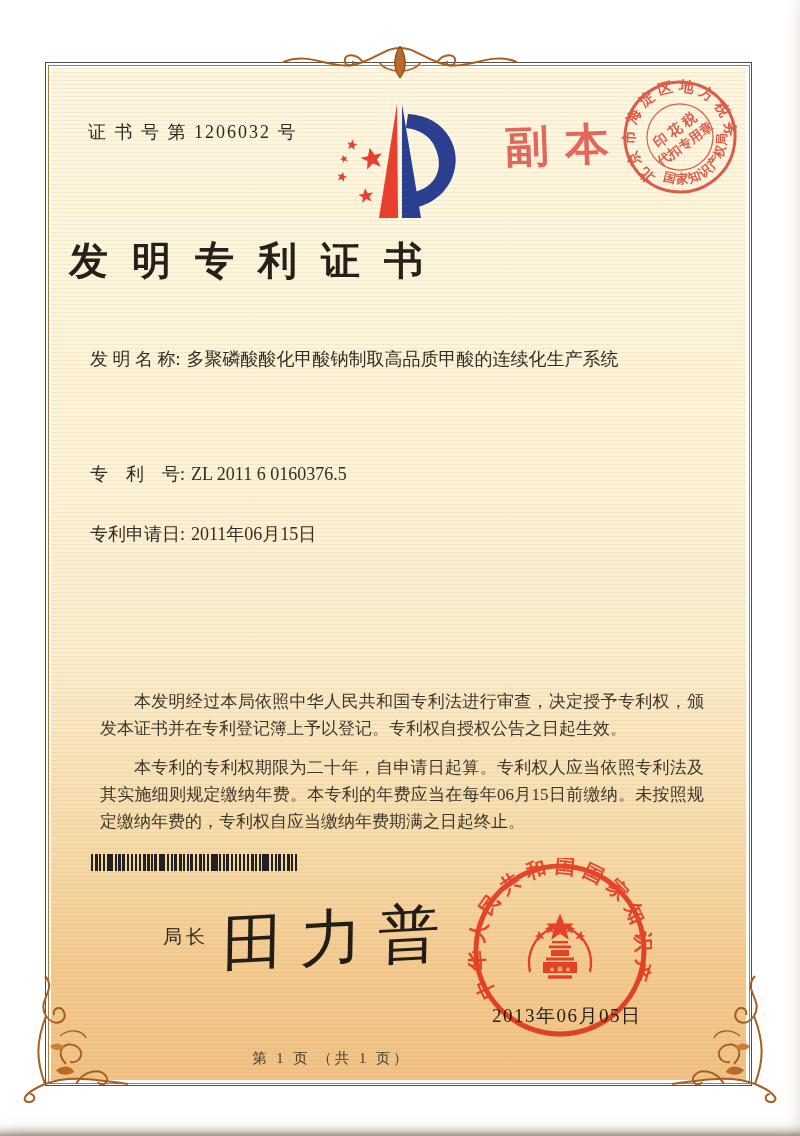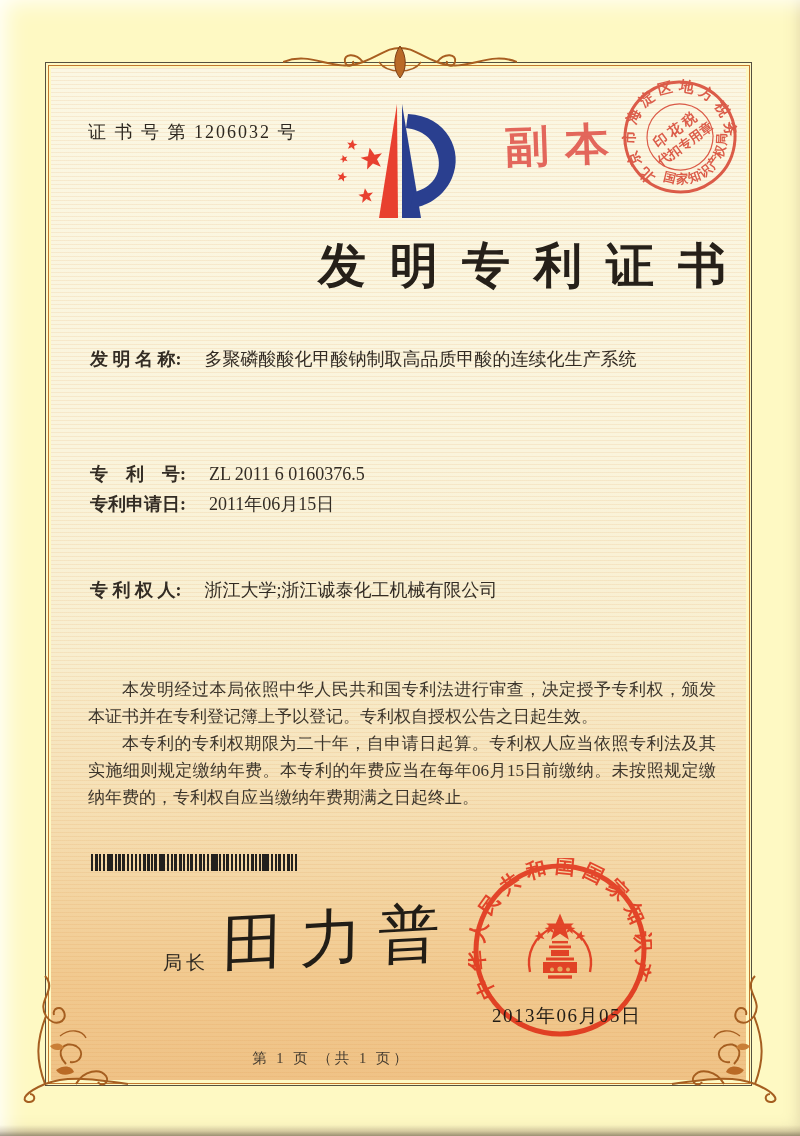--- a/index.html
+++ b/index.html
@@ -1,52 +1,52 @@
 <!DOCTYPE html>
 <html><head>
 <meta charset="utf-8">
 <style>
   html,body{margin:0;padding:0;background:#e8e4d4;}
   .page{
     position:relative;width:800px;height:1136px;overflow:hidden;
-    background:#fef9c3;
+    background:#ffffff;
     font-family:"Liberation Serif","DejaVu Serif",serif;
     box-shadow:inset 16px 12px 22px -10px rgba(255,255,255,.95),
                inset -8px -12px 16px -8px rgba(150,130,105,.30);
   }
   .page::after{content:"";position:absolute;left:0;right:0;bottom:0;height:11px;
     background:linear-gradient(180deg,rgba(120,100,80,0) 0%,rgba(120,100,80,.22) 55%,rgba(80,66,52,.5) 100%);}
   
   .frame{position:absolute;left:45px;top:62px;width:705px;height:1022px;border:1.5px solid #55503f;}
   .frame-inner{position:absolute;inset:1.5px;border:1px solid #c2782e;}
   .frame-bg{position:absolute;inset:2.5px;
     background-image:
       repeating-linear-gradient(180deg,rgba(219,144,66,.13) 0 1px,rgba(255,255,255,0) 1px 4px),
       linear-gradient(180deg,#fbf7e3 0%,#faf4dc 38%,#f8eecf 58%,#f5ddb0 75%,#f1c98f 90%,#efc286 100%);}
   .orn{position:absolute;z-index:3;}
   
   .abs{position:absolute;z-index:4;}
   .cert-no{left:88px;top:120px;font-size:18px;letter-spacing:2px;color:#2e2820;}
   .dup-stamp{left:505px;top:116px;font-size:44px;font-weight:700;color:#e0544a;
     letter-spacing:16px;transform:rotate(-2deg);opacity:.88;}
-  .title{left:45px;top:234px;width:705px;text-align:right;font-size:48px;font-weight:700;
+  .title{left:45px;top:234px;width:705px;text-align:left;font-size:39px;font-weight:700;
     color:#262019;letter-spacing:24px;text-indent:24px;}
   .row{left:90px;width:628px;font-size:18px;color:#332c24;}
-  .row .lbl{font-weight:700;}
-  .row .val{margin-left:23px;}
-  .r1{top:347px}.r2{top:408px}.r3{top:462px}.r4{top:492px}.r5{top:578px}.r6{top:634px}
+  .row .lbl{font-weight:400;}
+  .row .val{margin-left:6px;}
+  .r1{top:347px}.r2{top:408px}.r3{top:462px}.r4{top:522px}.r5{top:578px}.r6{top:634px}
   .bodytxt{left:88px;top:676px;width:628px;font-size:17px;line-height:27px;
     text-align:justify;color:#3c352b;}
-  .bodytxt p{margin:0;text-indent:2em;}
+  .bodytxt p{margin:12px;text-indent:2em;}
   .barcode{left:91px;top:854px;width:206px;height:17px;
     background-image:
       repeating-linear-gradient(90deg,#23211e 0 2px,transparent 2px 4px),
       repeating-linear-gradient(90deg,#23211e 0 1px,transparent 1px 9px),
       repeating-linear-gradient(90deg,transparent 0 5px,#23211e 5px 7px,transparent 7px 13px);}
-  .director{left:163px;top:950px;font-size:19px;color:#2e2820;letter-spacing:4px;}
+  .director{left:163px;top:924px;font-size:19px;color:#2e2820;letter-spacing:4px;}
   .signature{left:222px;top:896px;font-size:62px;color:#221d16;letter-spacing:16px;
     transform:rotate(-3deg) skewX(-4deg);font-family:"DejaVu Serif","Liberation Serif",serif;}
   .seal-svg{left:468px;top:858px;width:184px;height:184px;opacity:.93;mix-blend-mode:multiply;}
   .seal-date{left:492px;top:1003px;font-size:19px;letter-spacing:1.5px;color:#221d16;z-index:6;}
   .tax-svg{left:605px;top:62px;width:150px;height:150px;opacity:.88;mix-blend-mode:multiply;z-index:5;}
   .logo-svg{left:332px;top:96px;width:132px;height:132px;}
   .footer{left:45px;top:1049px;width:573px;text-align:center;font-size:14.5px;
     letter-spacing:3px;color:#443b2f;}
   svg text{font-family:"Liberation Serif","DejaVu Serif",serif;}
 </style>
@@ -138,23 +138,20 @@
 
   <div class="abs row r1">
     <span class="lbl">发 明 名 称:</span><span class="val">多聚磷酸酸化甲酸钠制取高品质甲酸的连续化生产系统</span>
   </div>
   <div class="abs row r3">
     <span class="lbl">专　利　号:</span><span class="val">ZL 2011 6 0160376.5</span>
   </div>
   <div class="abs row r4">
     <span class="lbl">专利申请日:</span><span class="val">2011年06月15日</span>
   </div>
-  <div class="abs row r5">
-    <span class="lbl">专 利 权 人:</span><span class="val">浙江大学;浙江诚泰化工机械有限公司</span>
-  </div>
 
   <div class="abs bodytxt">
     <p>本发明经过本局依照中华人民共和国专利法进行审查，决定授予专利权，颁发本证书并在专利登记簿上予以登记。专利权自授权公告之日起生效。</p>
     <p>本专利的专利权期限为二十年，自申请日起算。专利权人应当依照专利法及其实施细则规定缴纳年费。本专利的年费应当在每年06月15日前缴纳。未按照规定缴纳年费的，专利权自应当缴纳年费期满之日起终止。</p>
   </div>
 
   <div class="abs barcode"></div>
 
   <div class="abs director">局长</div>
   <div class="abs signature">田力普</div>

